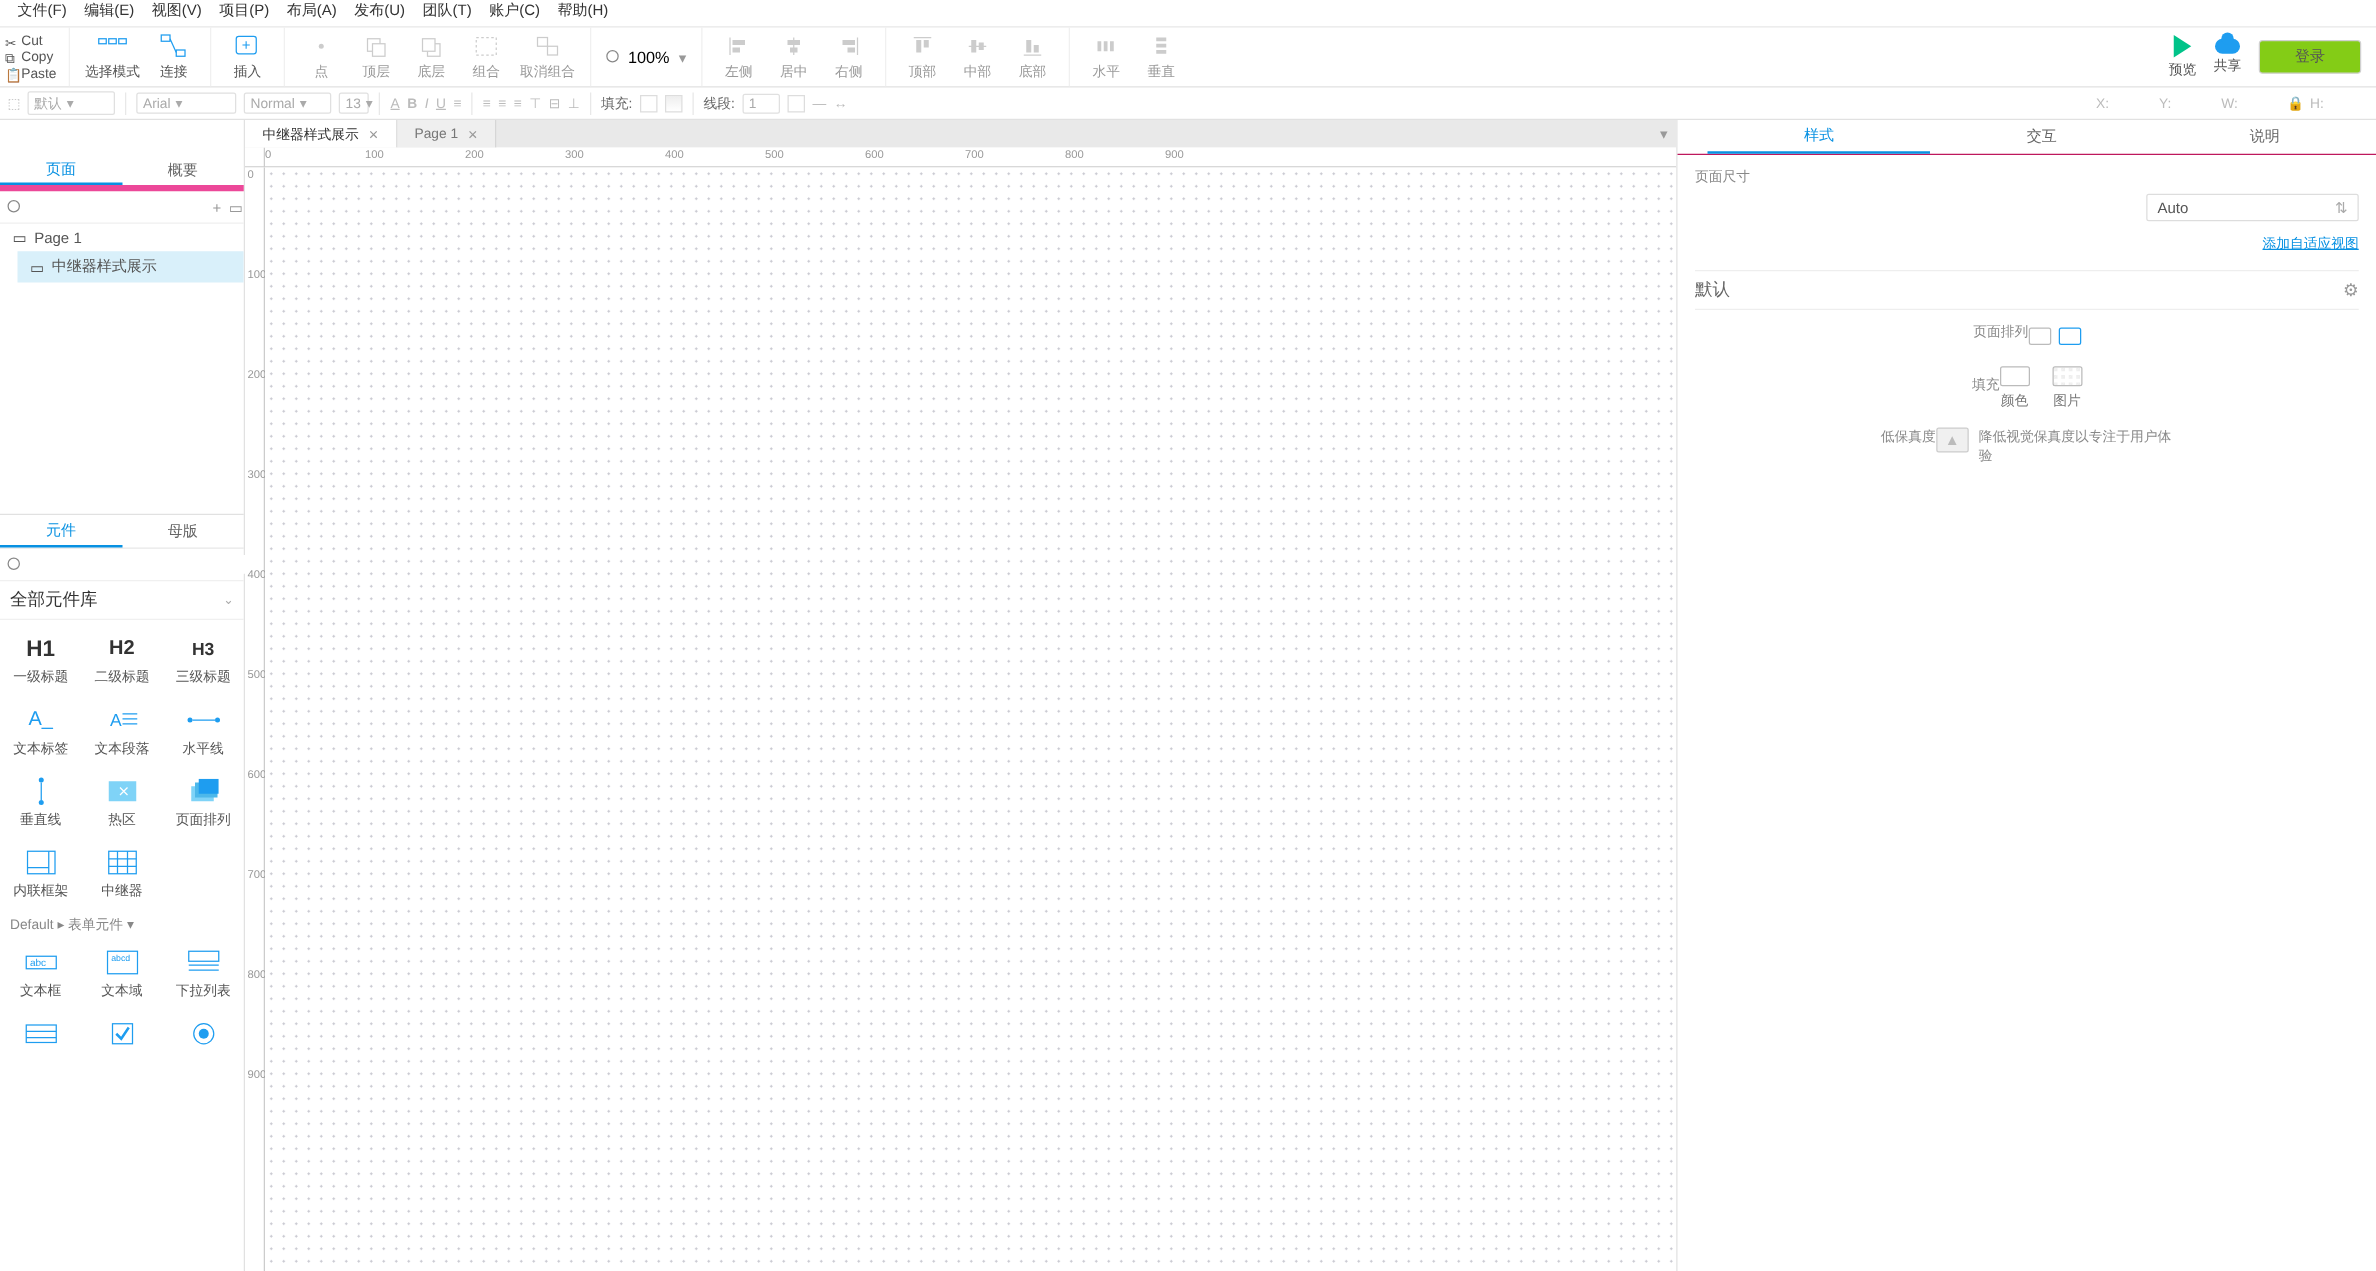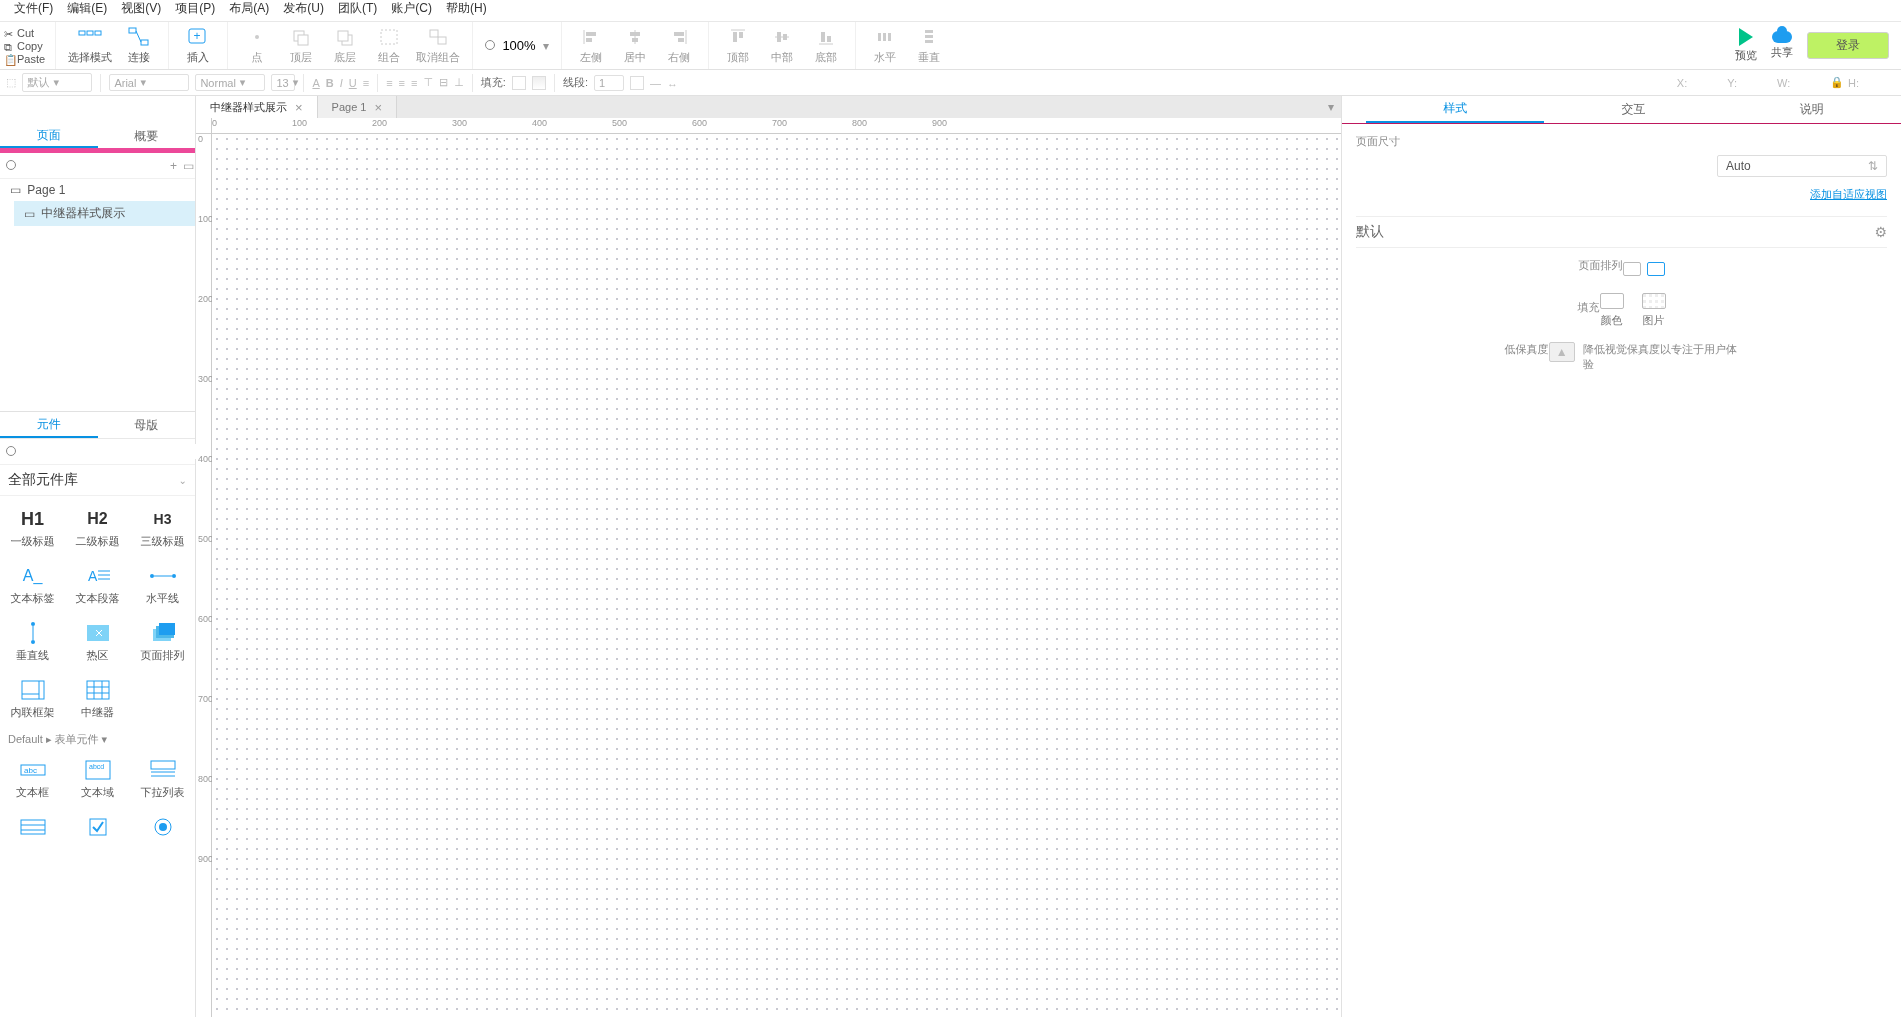--- a/index.html
+++ b/index.html
@@ -18,21 +18,21 @@
 .tgrp .row { display:flex; gap:10px; align-items:center; }
 .tgrp .tbtn { display:flex; flex-direction:column; align-items:center; gap:2px; min-width:34px; }
 .tgrp .tbtn .ticon { width:24px; height:22px; display:flex; align-items:center; justify-content:center; }
 .tgrp .tbtn .tl { font-size:11px; color:#999; }
 .tgrp .tbtn.on .tl { color:#555; }
 .zoom-box { display:flex; align-items:center; gap:2px; }
 .zoom-box input { width:44px; border:none; text-align:center; font-size:13px; outline:none; }
 .right-actions { margin-left:auto; display:flex; align-items:center; gap:14px; padding-right:12px; }
 .ract { display:flex; flex-direction:column; align-items:center; gap:2px; }
 .ract .rl { font-size:11px; color:#555; }
-.login-btn { border:1px solid #d0d0d0; border-radius:3px; padding:4px 28px; font-size:12px; color:#555; background:#bef264; }
+.login-btn { border:1px solid #d0d0d0; border-radius:3px; padding:4px 28px; font-size:12px; color:#555; background:#84cc16; }
 
 
 .stylebar { height:26px; border-bottom:1px solid #e1e1e1; display:flex; align-items:center; gap:6px; padding:0 6px; font-size:11px; color:#bbb; }
 .stylebar .sel { border:1px solid #e0e0e0; border-radius:2px; padding:1px 4px; display:flex; align-items:center; gap:4px; background:#fff; color:#aaa; }
 .stylebar .sep { width:1px; height:18px; background:#e8e8e8; margin:0 2px; }
 .stylebar .sq { width:14px; height:14px; border:1px solid #ddd; }
 .stylebar .lbl { color:#666; }
 .stylebar .coord { display:flex; align-items:center; gap:4px; margin-left:auto; }
 .stylebar .coord input { width:32px; border:none; font-size:11px; outline:none; }
 

